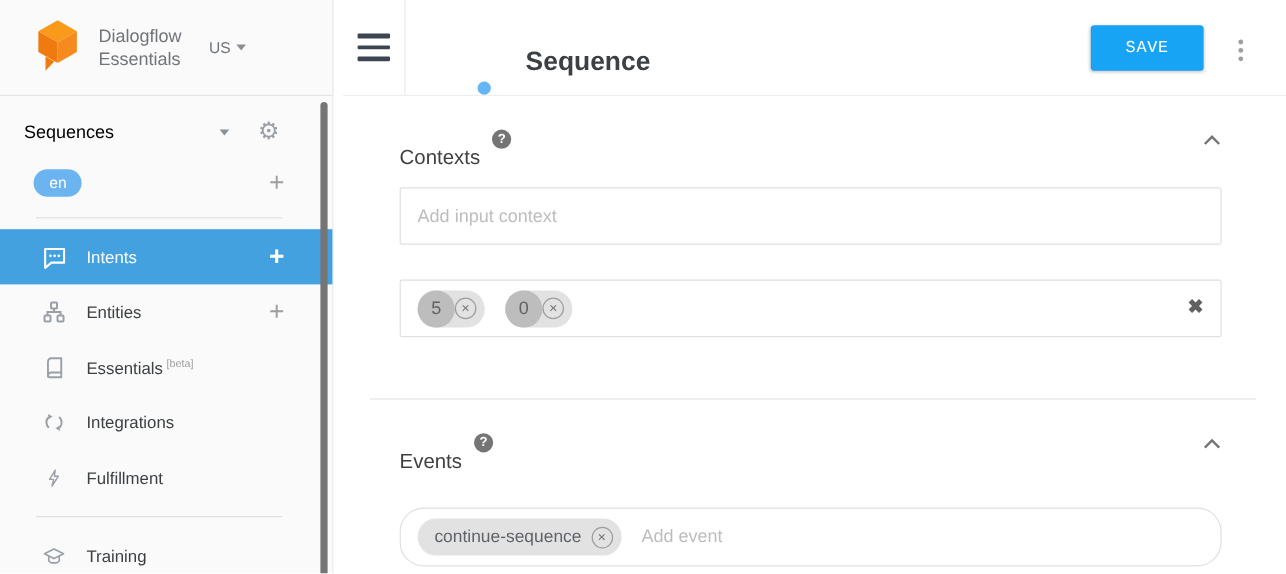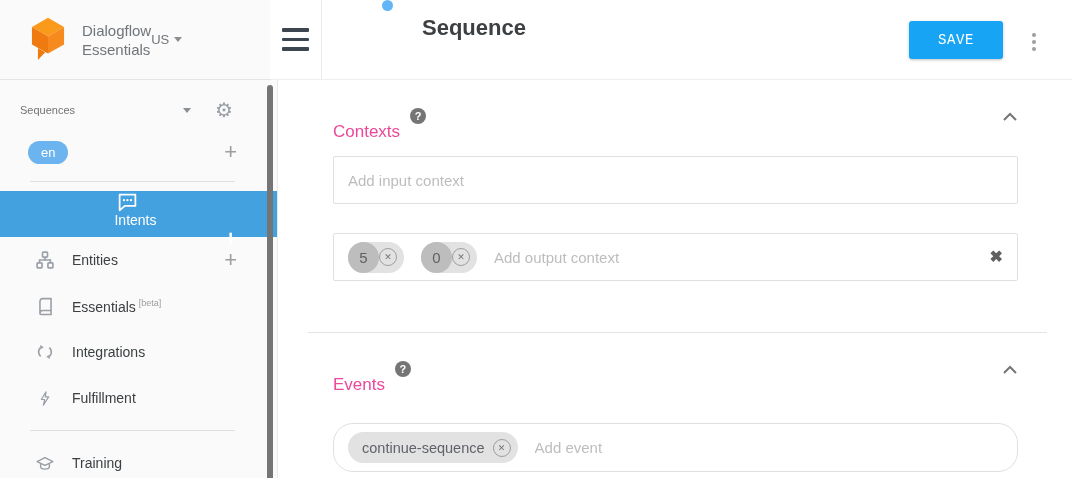--- a/index.html
+++ b/index.html
@@ -14,74 +14,74 @@
   
   .sidebar {
     position:absolute; left:0; top:0; width:278px; height:478px;
     background:#fafafa; border-right:1px solid #e8e8e8;
   }
   .logo-row {
     height:80px; border-bottom:1px solid #e4e4e4;
     display:flex; align-items:center; padding-left:26px;
   }
   .brand { margin-left:12px; font-size:15px; color:#70757a; line-height:19px; }
-  .region { margin-left:0; font-size:13px; color:#70757a; display:flex; align-items:center; gap:5px; cursor:pointer; }
+  .region { margin-left:23px; font-size:13px; color:#70757a; display:flex; align-items:center; gap:5px; cursor:pointer; }
   .caret-down {
     width:0; height:0; border-left:4px solid transparent; border-right:4px solid transparent;
     border-top:5px solid #8a8f94;
   }
   .scroll-thumb {
     position:absolute; left:267px; top:85px; bottom:0; width:6px;
     background:#757575; border-radius:3px 3px 0 0;
   }
   .agent-row { margin-top:8px; height:44px; display:flex; align-items:center; padding:0 44px 0 20px; }
-  .agent-name { font-size:11px; color:#737373; }
+  .agent-name { font-size:15px; color:#000000; }
   .agent-row .caret-down { margin-left:auto; cursor:pointer; }
   .gear { margin-left:24px; font-size:20px; color:#9aa0a6; cursor:pointer; line-height:1; }
   .lang-row { height:40px; display:flex; align-items:center; padding:0 40px 0 28px; }
   .lang-pill {
     background:#6cb4f0; color:#fff; font-size:13px; height:23px; padding:0 13px;
     border-radius:12px; display:flex; align-items:center; cursor:pointer;
   }
   .plus { margin-left:auto; color:#9e9e9e; font-size:22px; font-weight:400; line-height:1; cursor:pointer; }
   .side-divider { border:none; border-top:1px solid #e0e0e0; margin:9px 42px 9px 30px; }
   .nav-item {
     height:46px; display:flex; align-items:center; padding:0 40px 0 34px;
     color:#3c4043; font-size:14px; cursor:pointer;
   }
   .nav-icon { width:22px; display:flex; justify-content:center; align-items:center; margin-right:16px; }
-  .nav-item.active { background:#44a1e0; color:#fff;flex-direction:column; }
+  .nav-item.active { background:#44a1e0; color:#fff; }
   .nav-item.active .plus { color:#fff; font-weight:700; }
   .beta { font-size:9px; color:#9e9e9e; margin-left:3px; vertical-align:super; }
 
   
   .main-header {
-    position:absolute; left:270px; right:0; top:0; height:80px; background:#fff;
-    border-bottom:1px solid #eceef0; display:flex; align-items:flex-start;
+    position:absolute; left:286px; right:0; top:0; height:80px; background:#fff;
+    border-bottom:1px solid #eceef0; display:flex; align-items:flex-end;
   }
   .menu-box {
     width:52px; height:100%; border-right:1px solid #e8eaed;
     display:flex; flex-direction:column; justify-content:center; align-items:center; cursor:pointer;
   }
   .menu-box .bar { width:27px; height:3.5px; background:#3c4650; border-radius:1px; margin:3px 0; }
   .title-dot { width:11px; height:11px; border-radius:50%; background:#64b5f6; margin-left:60px; flex:none; }
   .page-title { margin-left:29px; font-size:22px; color:#3c4043; }
   .save-button {
     position:absolute; right:69px; top:21px; width:94px; height:38px;
     background:#18a4f4; color:#fff; border:none; border-radius:3px;
     font-family:Liberation Mono, monospace; font-size:14px; font-weight:500; letter-spacing:0.6px;
     box-shadow:0 1px 3px rgba(0,0,0,0.25); cursor:pointer;
   }
   .kebab { position:absolute; right:34px; top:31px; display:flex; flex-direction:column; gap:3px; cursor:pointer; padding:2px; }
   .kebab span { width:4px; height:4px; border-radius:50%; background:#9e9e9e; }
 
   
   .content { position:absolute; left:278px; right:0; top:80px; bottom:0; background:#fff; }
   .section-head { display:flex; align-items:center; margin:26px 54px 0 55px; height:20px; }
-  .section-title { font-size:17px; color:#ec4899;margin-top:32px; }
+  .section-title { font-size:17px; color:#404040;margin-top:32px; }
   .help-icon {
     width:16px; height:16px; border-radius:50%; background:#757575; color:#fff;
     font-size:11px; font-weight:700; display:flex; align-items:center; justify-content:center;
     margin-left:10px; cursor:pointer;
   }
   .chevron { margin-left:auto; cursor:pointer; display:flex; align-items:center; }
   .field {
     margin:0 54px 0 55px; height:48px; border:1px solid #e0e0e0; border-radius:2px;
     display:flex; align-items:center; padding:16px 14px; background:#fff;
   }
@@ -257,21 +257,20 @@
 
     <div class="field output-context-field">
       <span class="chip">
         <span class="chip-lifespan">5</span>
         <span class="chip-remove">✕</span>
       </span>
       <span class="chip">
         <span class="chip-lifespan">0</span>
         <span class="chip-remove">✕</span>
       </span>
-      <input type="text" placeholder="Add output context" style="">
       <span class="clear-x">✖</span>
     </div>
 
     <hr class="section-divider">
   </section>
 
   <section>
     <div class="section-head">
       <span class="section-title">Events</span>
       <span class="help-icon">?</span>

